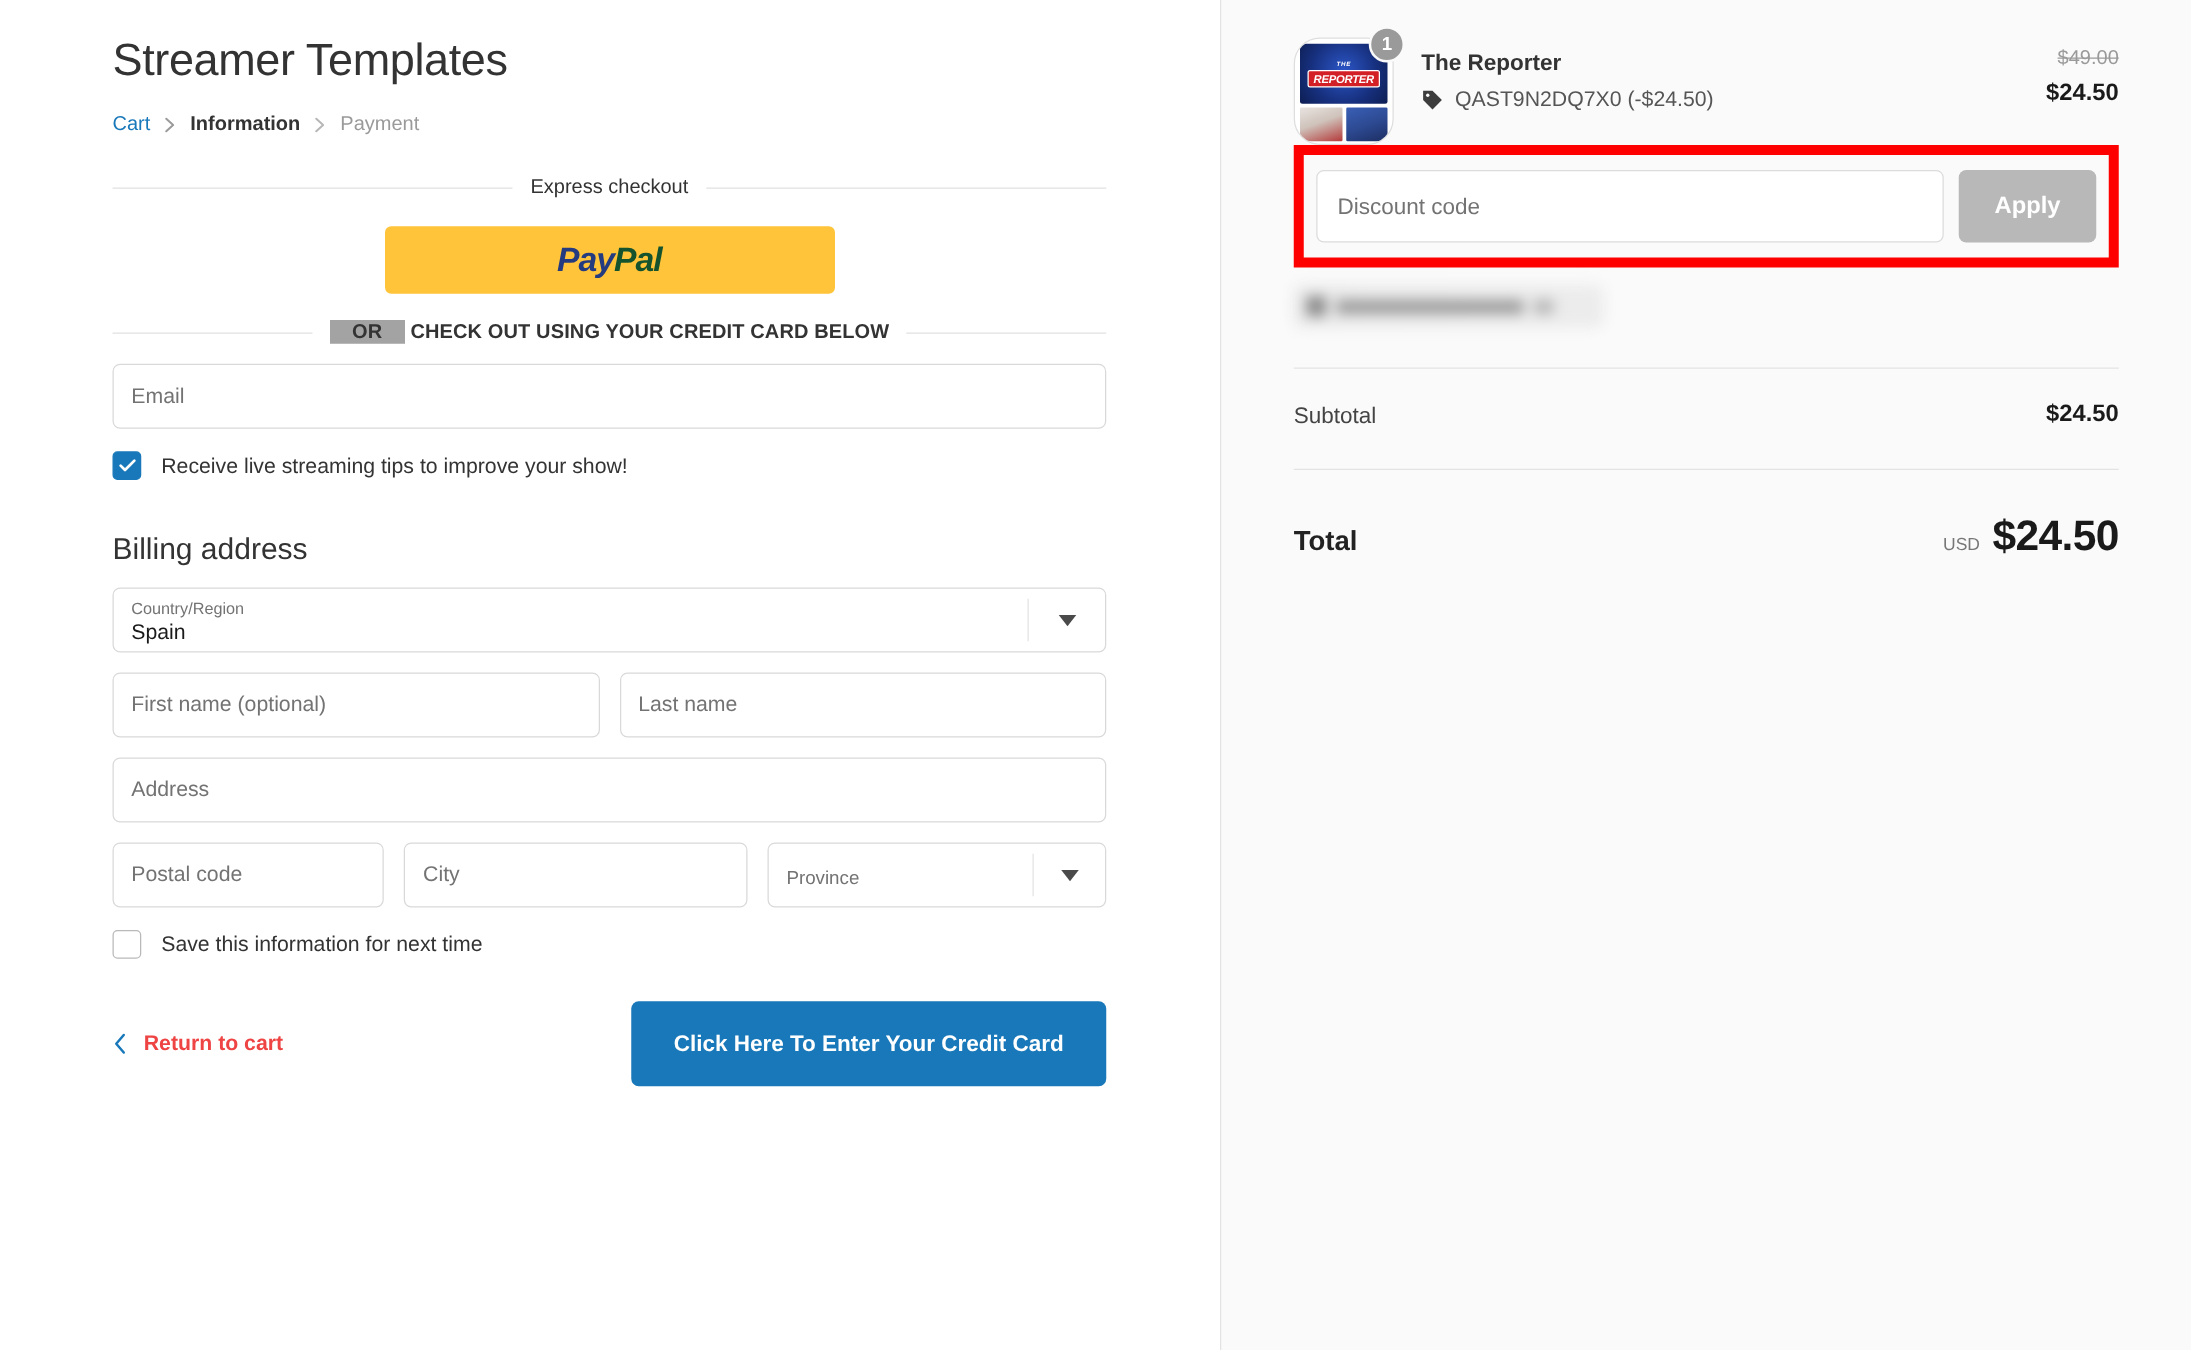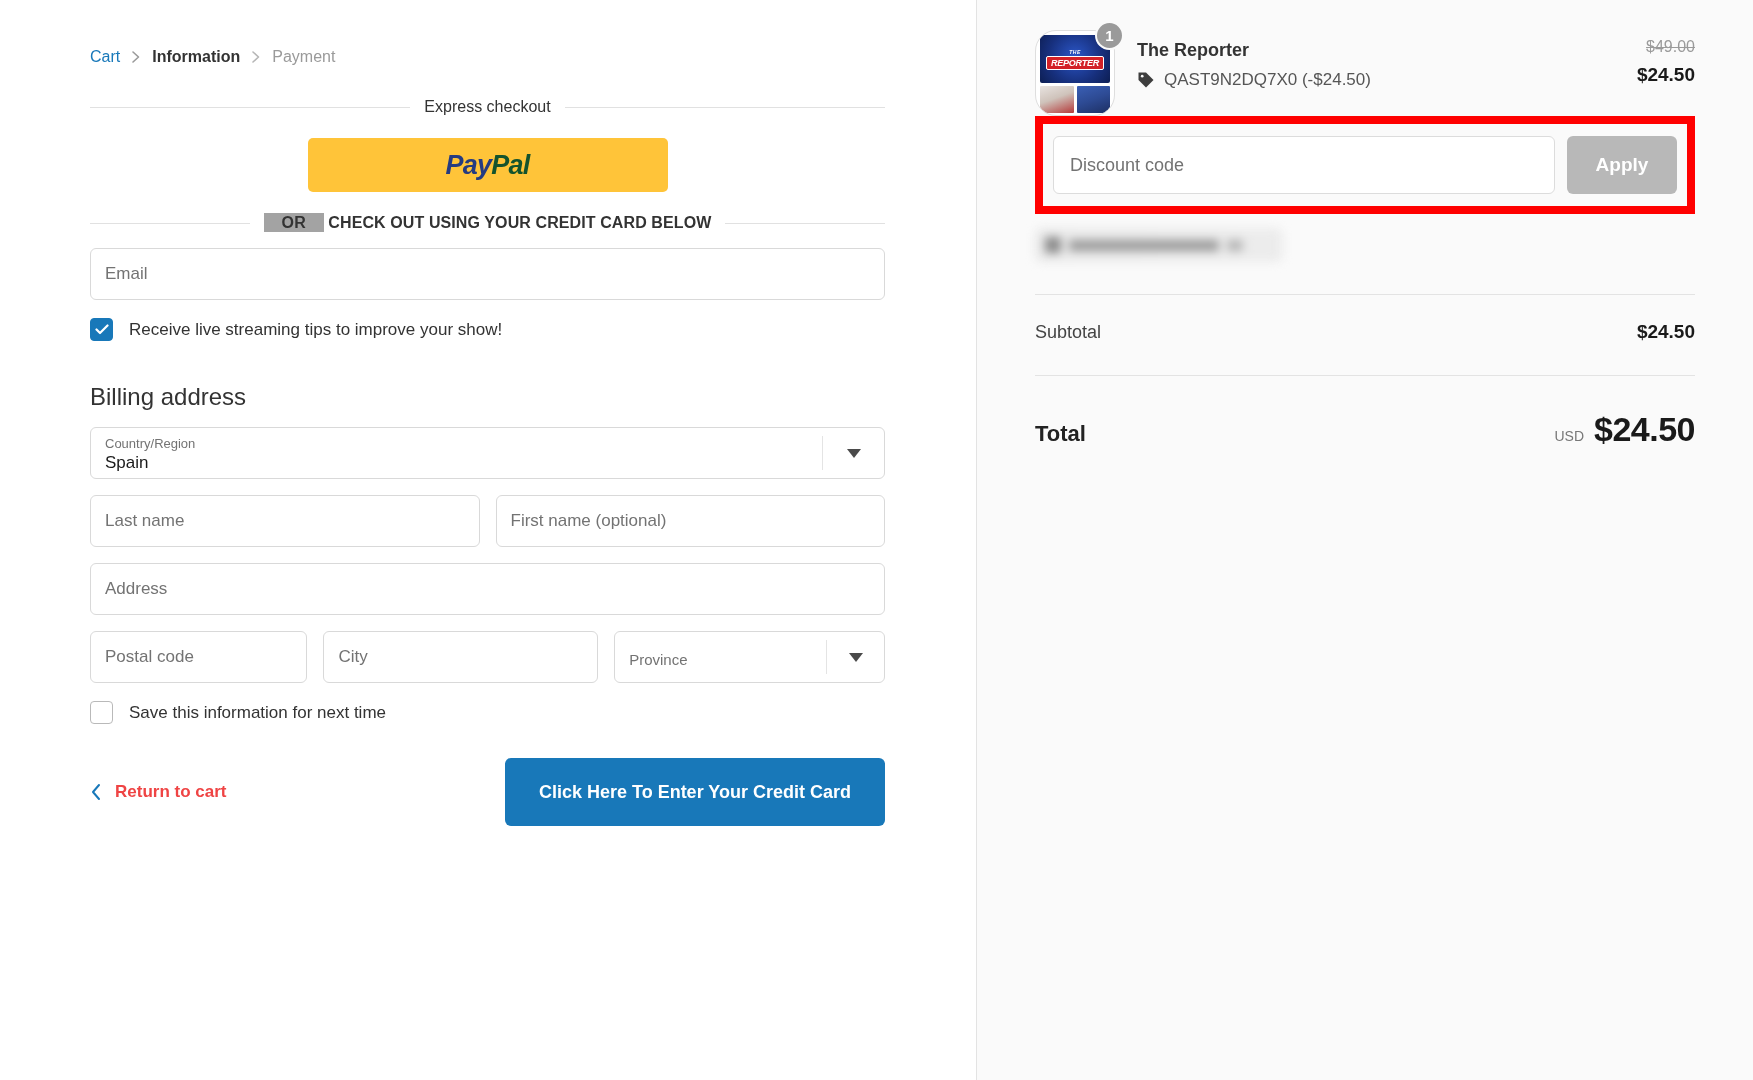--- a/index.html
+++ b/index.html
@@ -246,20 +246,21 @@
   .gr-value { font-size: 34px; font-weight: 700; color: #1a1a1a; letter-spacing: -0.5px; }
 </style>
 </head>
 <body>
 
 <div class="page">
 
   <div class="left-col">
     <div class="left-inner">
 
+      <h1 class="shop-title">Streamer Templates</h1>
 
       <nav class="breadcrumb">
         <a class="bc-link">Cart</a>
         <span class="bc-sep">
           <svg width="12" height="14" viewBox="0 0 12 14">
               <path d="M3 2 L8.5 7 L3 12" stroke="#9a9a9a" stroke-width="1.6" fill="none" stroke-linecap="round" stroke-linejoin="round"></path>
             </svg>
         </span>
         <span class="bc-current">Information</span>
         <span class="bc-sep">
@@ -307,24 +308,24 @@
       <div class="field floating" style="position:relative;">
         <span class="flabel">Country/Region</span>
         <span class="fvalue">Spain</span>
         <span class="select-caret">
             <span class="caret"></span>
           </span>
       </div>
 
       <div class="row2">
         <div class="field">
+          <span class="ph">First name (optional)</span>
+        </div>
+        <div class="field">
           <span class="ph">Last name</span>
-        </div>
-        <div class="field">
-          <span class="ph">First name (optional)</span>
         </div>
       </div>
 
       <div class="field">
         <span class="ph">Address</span>
       </div>
 
       <div class="row3">
         <div class="col-a">
           <div class="field">

